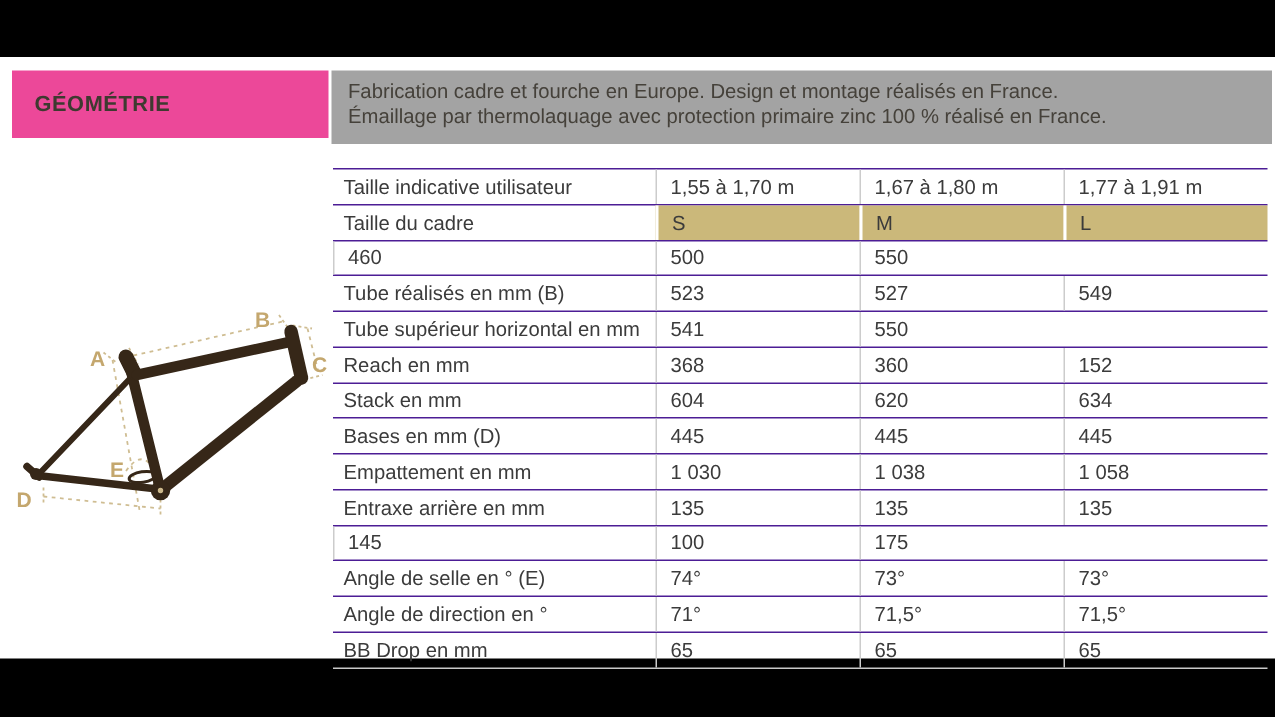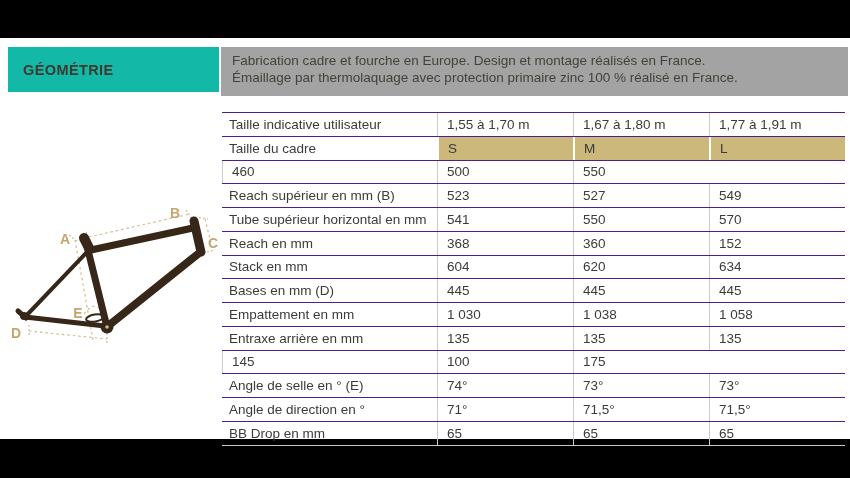--- a/index.html
+++ b/index.html
@@ -7,21 +7,21 @@
     position:relative;width:850px;height:478px;background:#ffffff;
     font-family:"Liberation Sans",sans-serif;overflow:hidden;
   }
   .letterbox{position:absolute;left:0;width:850px;background:#000000;}
   .letterbox.top{top:0;height:38px;}
   .letterbox.bottom{top:439px;height:39px;}
 
   
   .title-box{
     position:absolute;left:8px;top:47px;width:211px;height:45px;
-    background:#14b8a6;display:flex;align-items:center;
+    background:#ec4899;display:flex;align-items:center;
   }
   .title-box span{
     padding-left:15px;font-size:14.5px;font-weight:700;color:#3e3a30;letter-spacing:.4px;
   }
   .desc-box{
     position:absolute;left:221px;top:47px;width:627px;height:49px;
     background:#a3a3a3;box-sizing:border-box;padding:6px 0 0 11px;
   }
   .desc-box div{font-size:13.5px;color:#45413a;line-height:16.5px;}
 
@@ -113,30 +113,29 @@
       <div class="tcell val">S</div>
       <div class="tcell val">M</div>
       <div class="tcell val">L</div>
     </div>
     <div class="trow">
       <div class="tcell val">460</div>
       <div class="tcell val">500</div>
       <div class="tcell val">550</div>
     </div>
     <div class="trow">
-      <div class="tcell label">Reach supérieur en mm (B)</div>
+      <div class="tcell label">Tube réalisés en mm (B)</div>
       <div class="tcell val">523</div>
       <div class="tcell val">527</div>
       <div class="tcell val">549</div>
     </div>
     <div class="trow">
       <div class="tcell label">Tube supérieur horizontal en mm</div>
       <div class="tcell val">541</div>
       <div class="tcell val">550</div>
-      <div class="tcell val">570</div>
     </div>
     <div class="trow">
       <div class="tcell label">Reach en mm</div>
       <div class="tcell val">368</div>
       <div class="tcell val">360</div>
       <div class="tcell val">152</div>
     </div>
     <div class="trow">
       <div class="tcell label">Stack en mm</div>
       <div class="tcell val">604</div>

